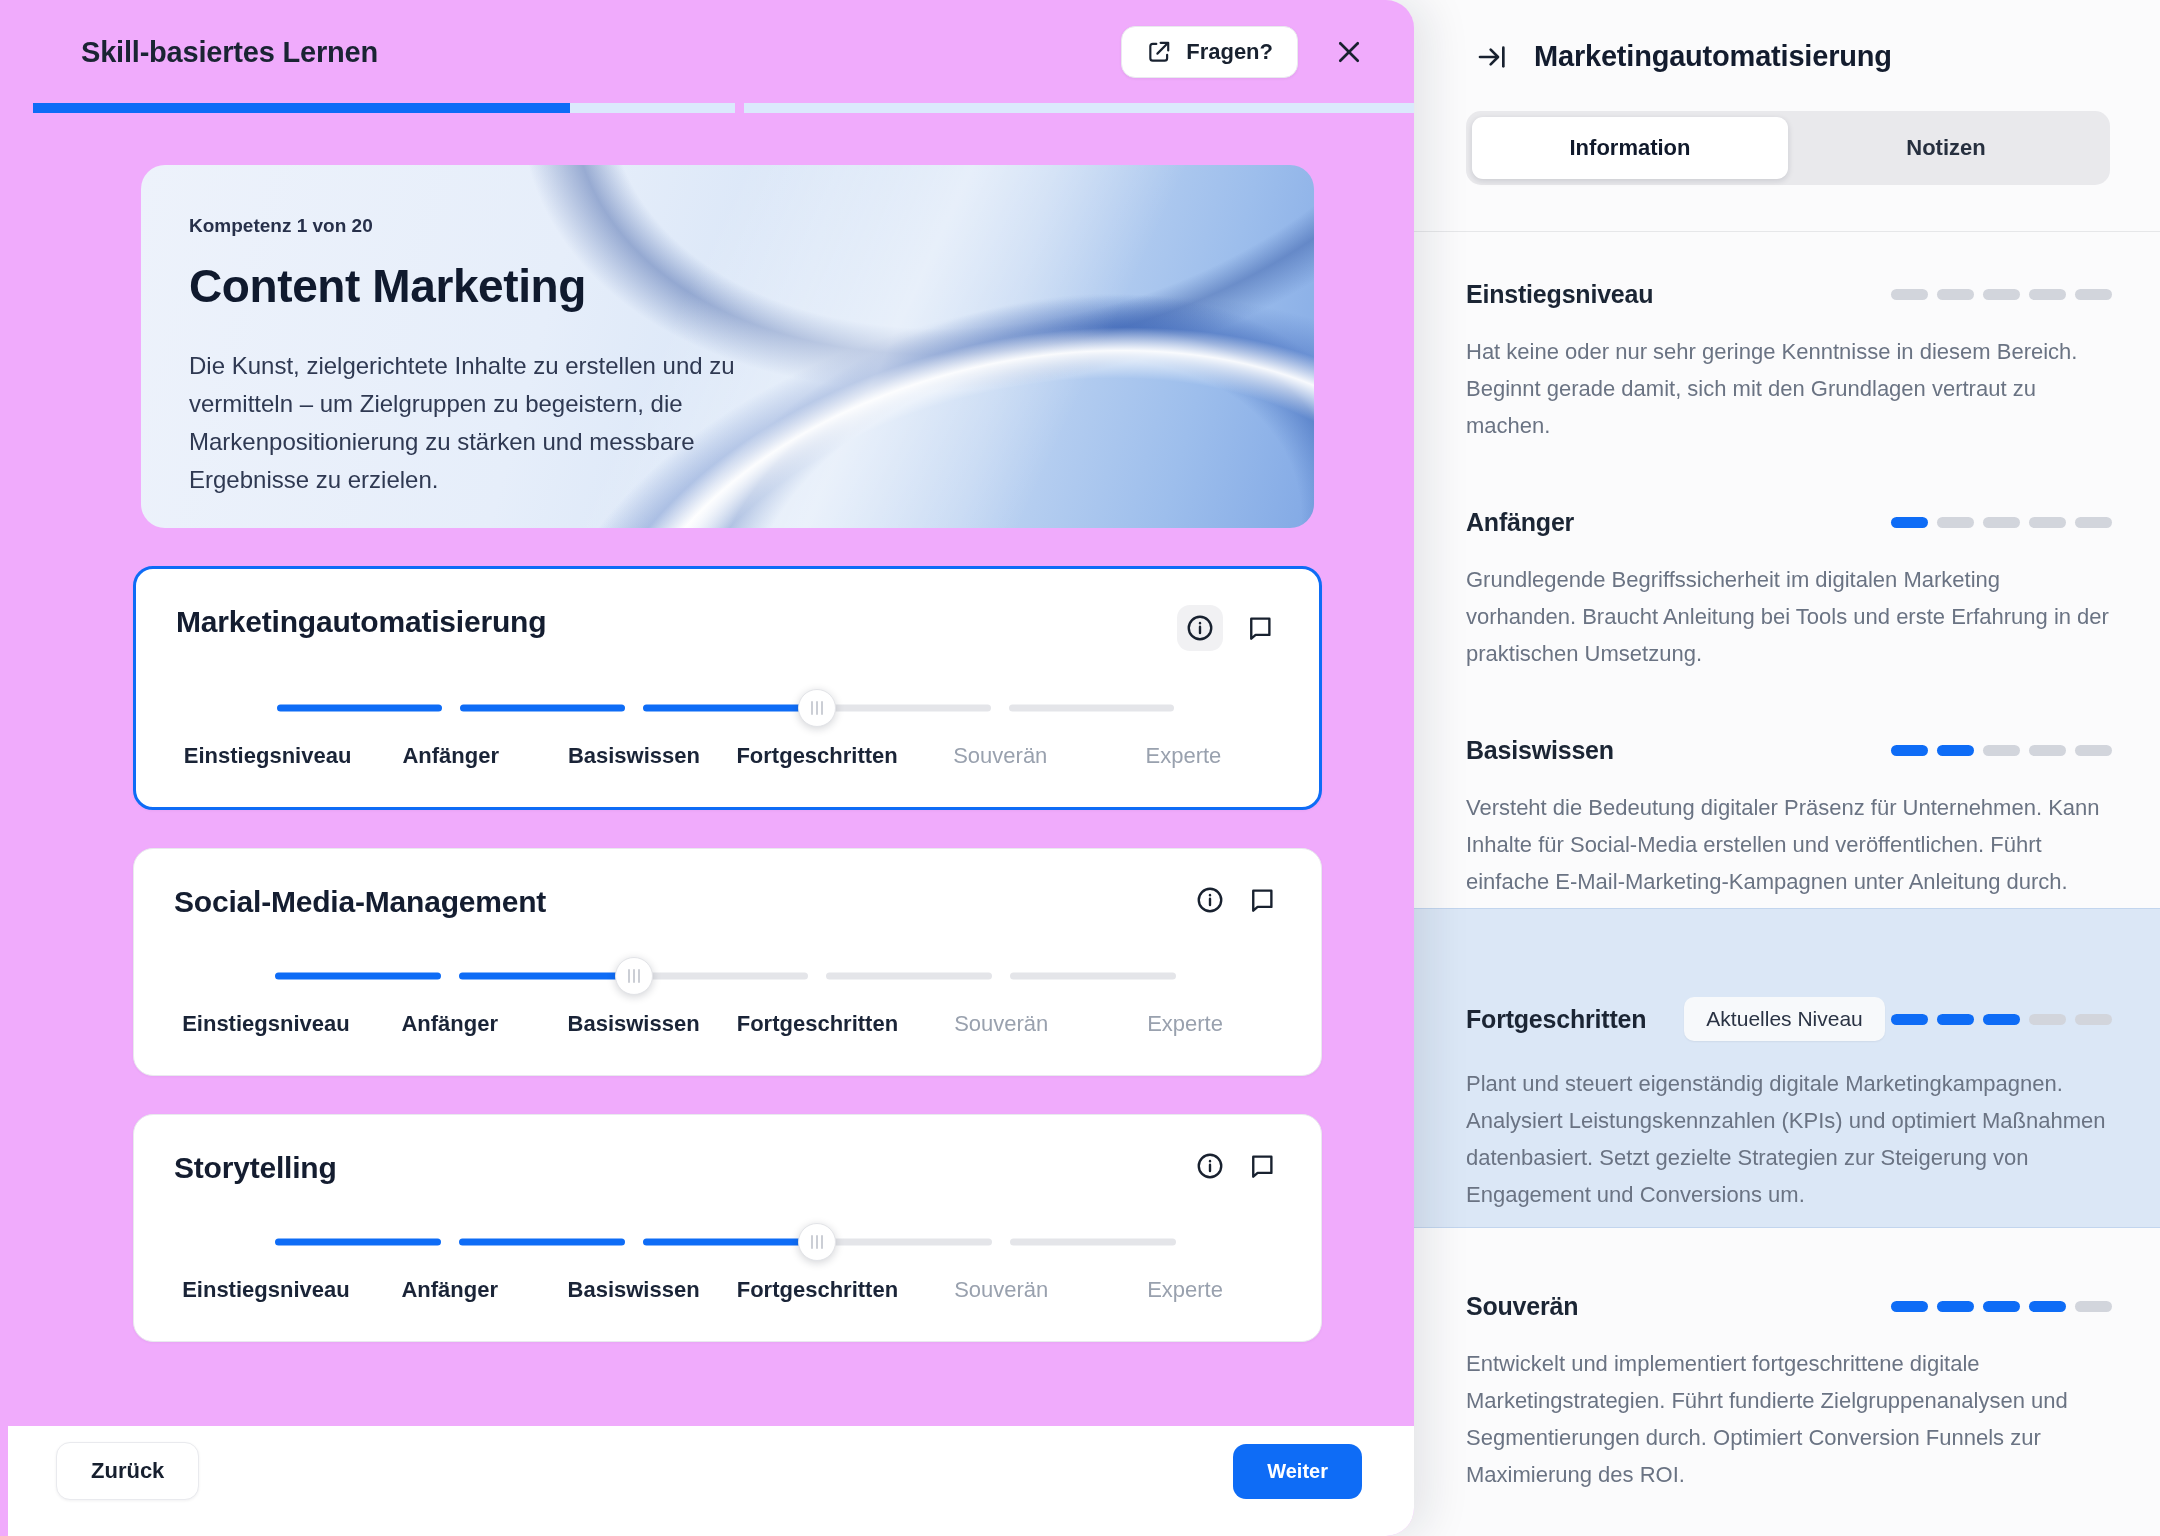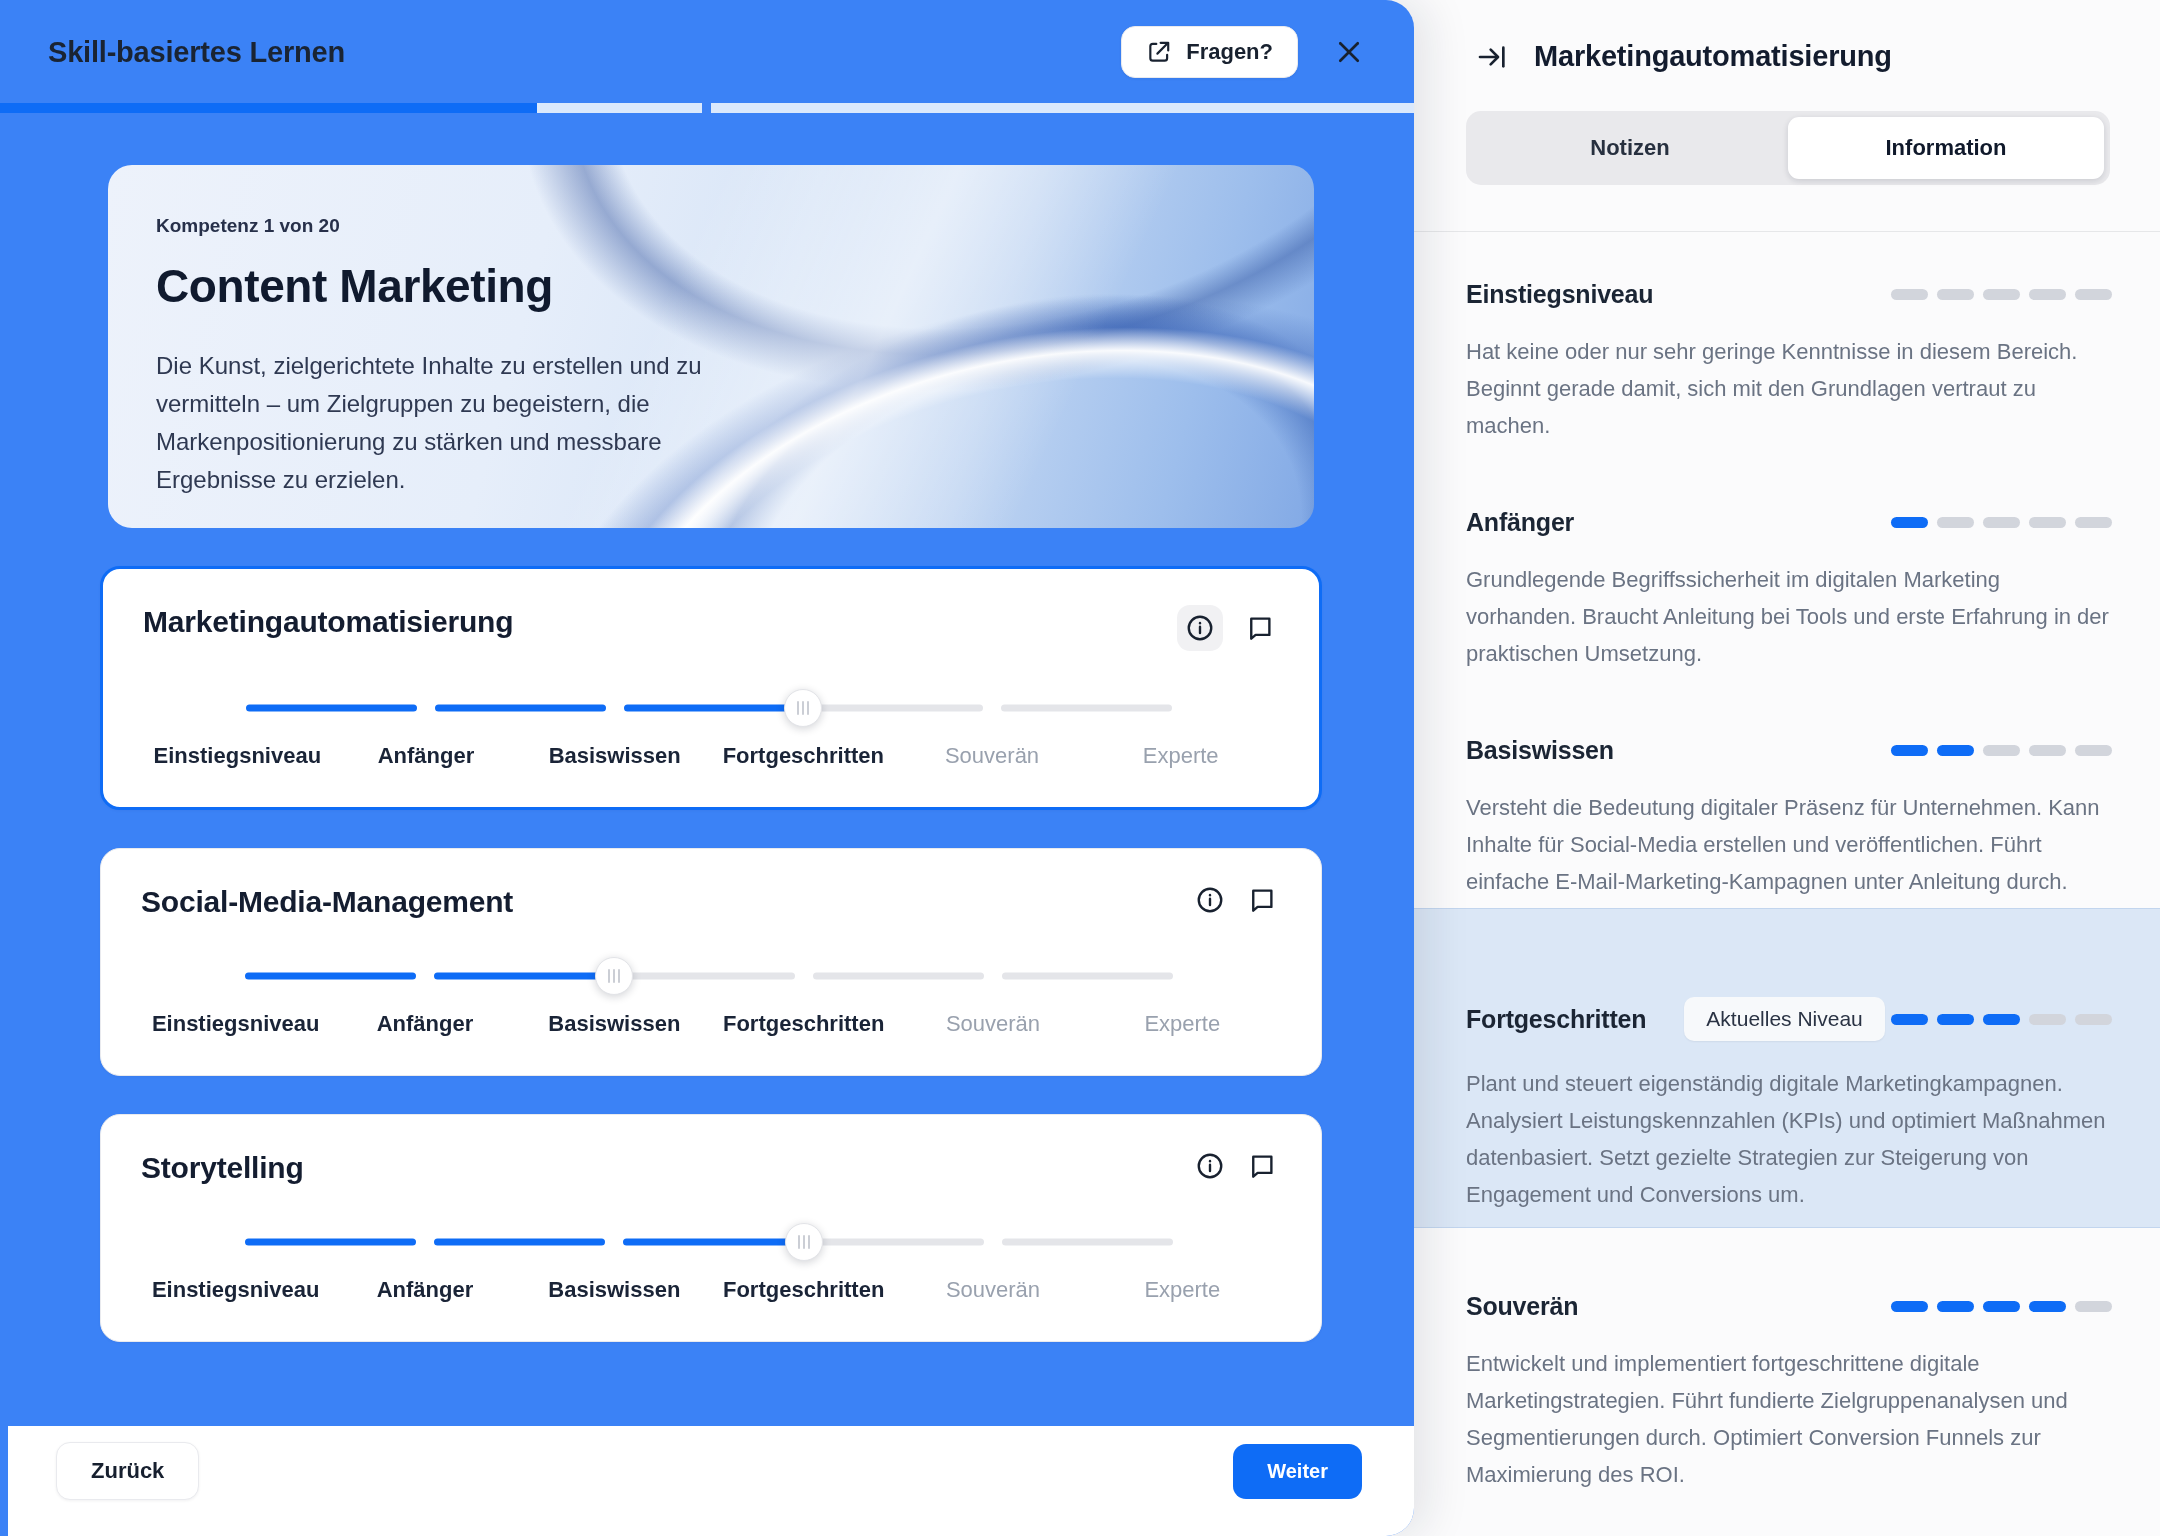--- a/index.html
+++ b/index.html
@@ -30,22 +30,22 @@
   .badge{margin-left:38px;background:#F7F9FB;border-radius:10px;padding:10px 22px;font-size:21px;
          font-weight:500;color:#2A3344;box-shadow:0 1px 2px rgba(16,24,40,.06);}
   .pills{margin-left:auto;display:flex;gap:9px;}
   .pills span{width:37px;height:11px;border-radius:6px;background:var(--pill_off);}
   .pills span.filled{background:var(--accent);}
   .lvl p{font-size:22px;line-height:37px;color:var(--text_muted);max-width:660px;}
   .lvl.current{margin:-56px -48px 64px -52px;padding:88px 48px 14px 52px;background:var(--highlight);
                border-top:1px solid #C2D5EE;border-bottom:1px solid #C2D5EE;}
 
   
-  .sheet{position:absolute;left:0;top:0;width:1414px;height:1536px;background:#3b82f6;z-index:2;
-         border-radius:0 28px 28px 0;box-shadow:14px 0 44px rgba(18,28,45,.10);overflow:hidden;}
+  .sheet{position:absolute;left:0;top:0;width:1414px;height:1536px;background:#f0abfc;z-index:2;
+         border-radius:0 28px 28px 0;box-shadow:14px 0 44px rgba(18,28,45,.10);overflow:hidden;padding-left:33px;}
   .topbar{display:flex;align-items:center;padding:24px 44px 0 48px;height:80px;}
   .topbar h1{font-size:29px;font-weight:700;letter-spacing:-.2px;color:#1A2433;}
   .top-actions{margin-left:auto;display:flex;align-items:center;gap:30px;}
   .btn-questions{display:flex;align-items:center;gap:14px;background:#fff;border:1px solid var(--border_light);
       border-radius:14px;padding:12px 24px;font-size:22px;font-weight:600;color:#18212F;cursor:pointer;
       font-family:inherit;box-shadow:0 1px 3px rgba(16,24,40,.06);}
   .btn-close{background:none;border:none;cursor:pointer;color:#18212F;display:flex;padding:6px;}
 
   .progress{display:flex;gap:9px;margin-top:23px;height:10px;}
   .ptrack{background:var(--progress_track);height:10px;overflow:hidden;}
@@ -116,22 +116,22 @@
         <svg width="32" height="32" viewBox="0 0 24 24" fill="none" stroke="currentColor" stroke-width="2" stroke-linecap="round" stroke-linejoin="round">
           <path d="M3 12h13"></path>
             <path d="M11 6.5 16.5 12 11 17.5"></path>
             <path d="M20.5 5v14"></path>
         </svg>
       </button>
       <h2 class="panel-title">Marketingautomatisierung</h2>
     </div>
 
     <div class="tabs">
+      <button class="tab active">Information</button>
       <button class="tab">Notizen</button>
-      <button class="tab active">Information</button>
     </div>
 
     <div class="panel-divider"></div>
 
     <div class="panel-content">
 
       <section class="lvl">
         <div class="lvl-head">
           <h3 class="lvl-title">Einstiegsniveau</h3>
           <div class="pills">

